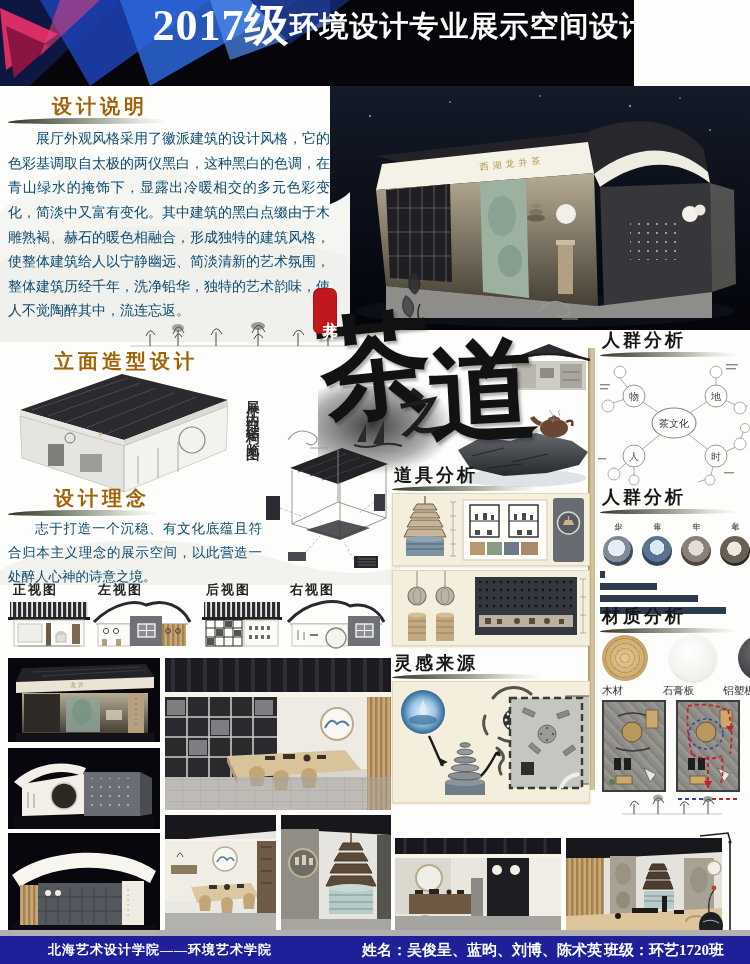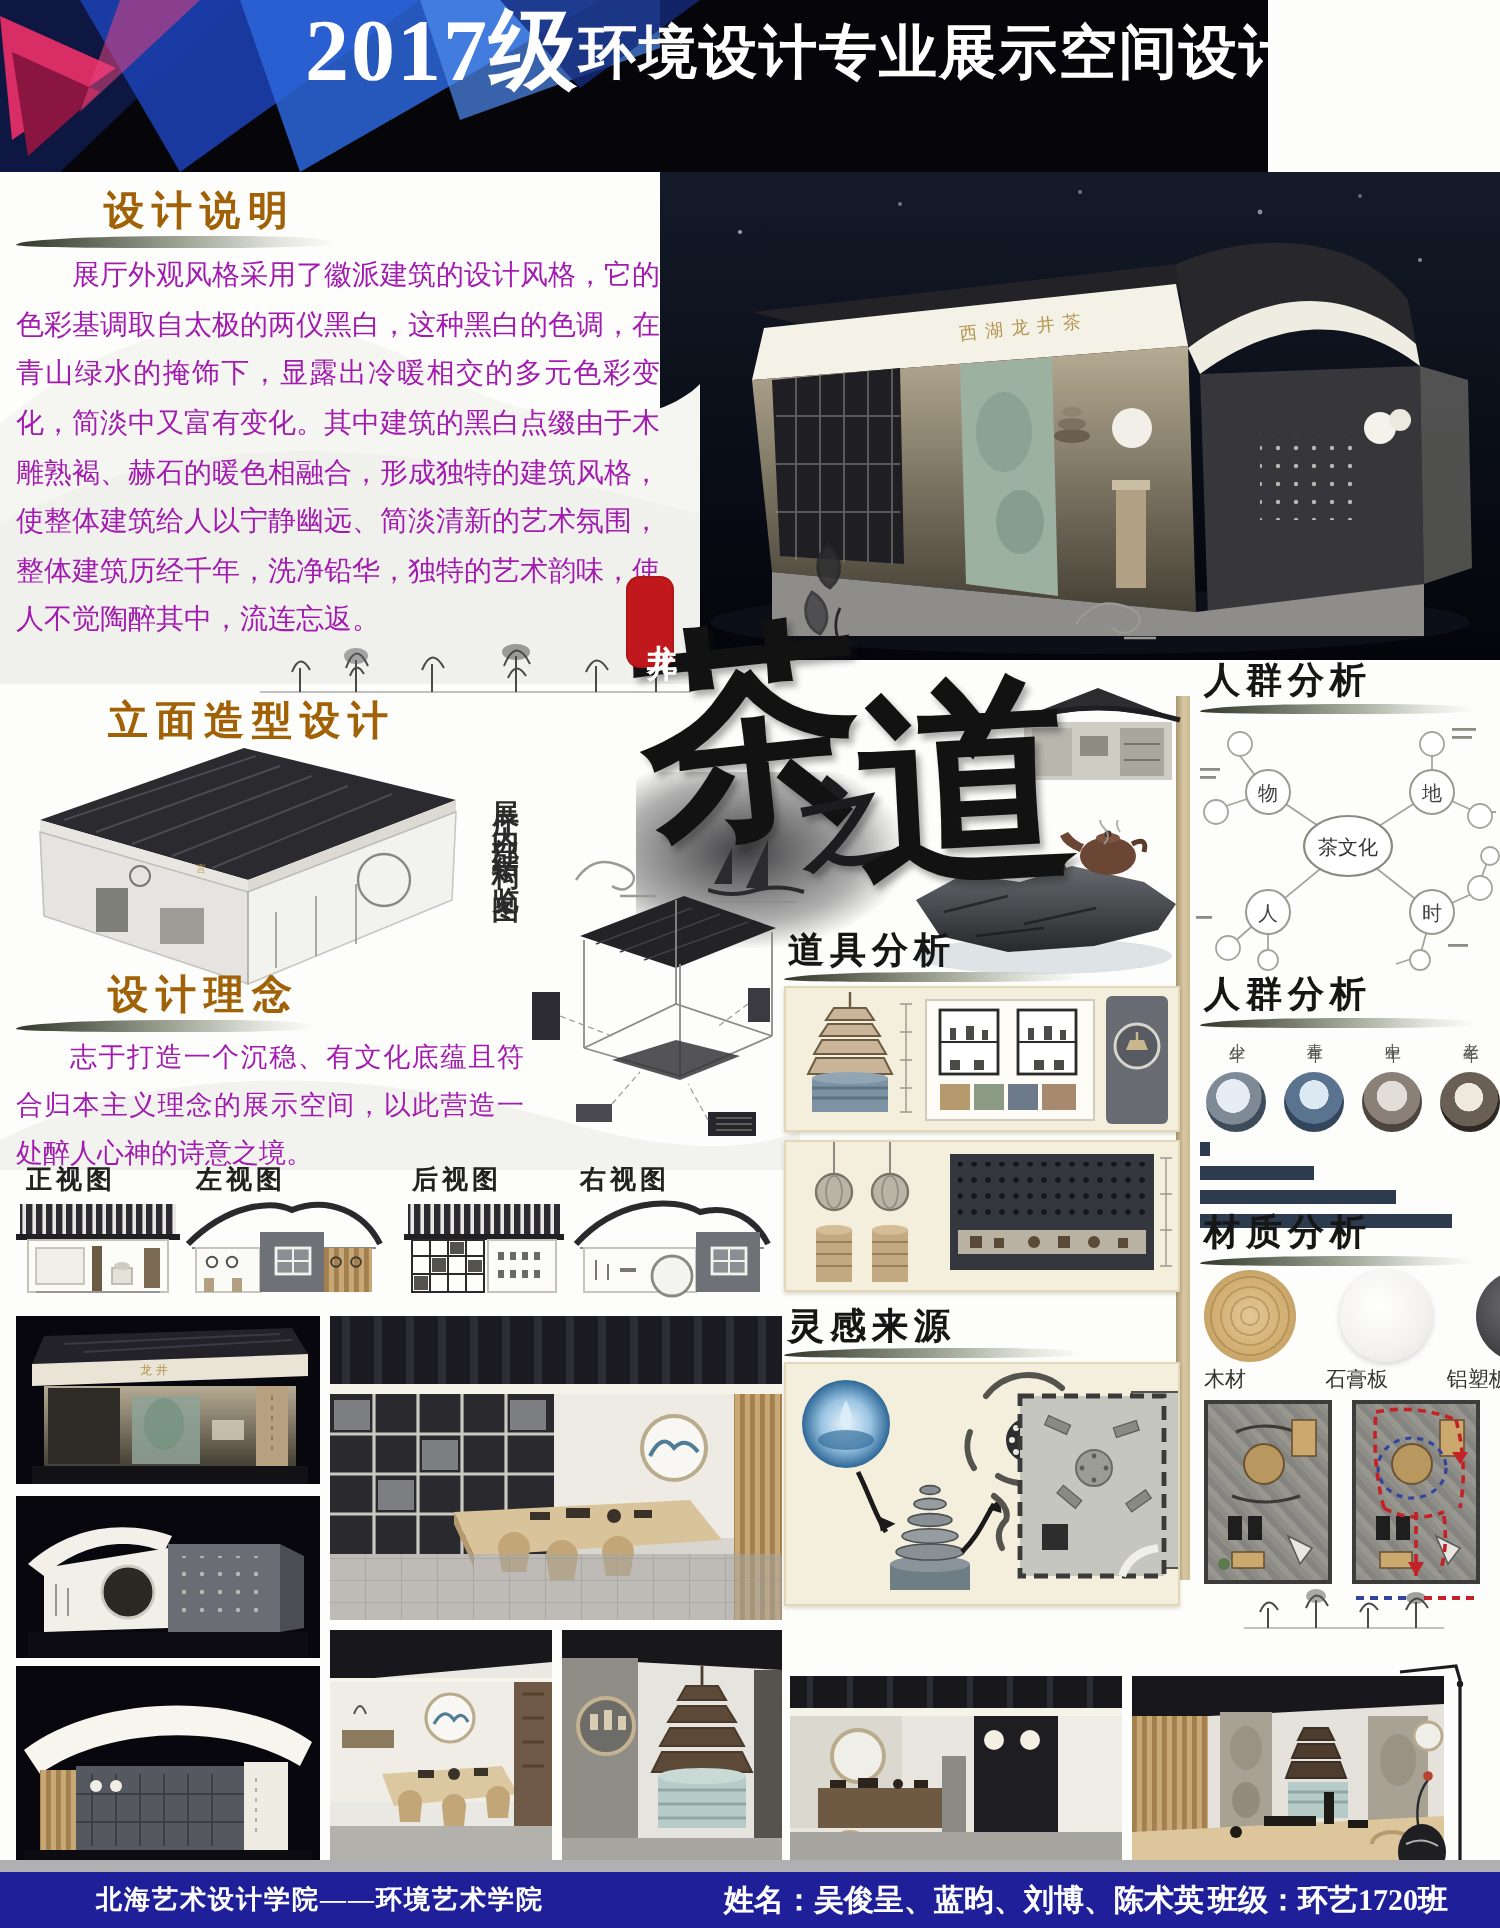--- a/index.html
+++ b/index.html
@@ -4,21 +4,21 @@
 <style>
   * { margin:0; padding:0; box-sizing:border-box; }
   body { background:#888; font-family:"Liberation Serif", serif; }
   #poster { position:relative; width:750px; height:964px; background:#fdfdfb; margin:0 auto; overflow:hidden; }
   .abs { position:absolute; }
   
   .h2 { position:absolute; font:600 20px/1.1 "Liberation Serif",serif; letter-spacing:4px; color:#a16207; z-index:5;margin-left:42px; }
   .h3 { position:absolute; font:600 18px/1.1 "Liberation Serif",serif; letter-spacing:3px; color:#161616; z-index:5; }
   .brush { position:absolute; height:6px; z-index:4; border-radius:60% 40% 50% 50%/90% 60% 40% 30%;
            background:linear-gradient(90deg, rgba(32,38,24,.92), rgba(66,76,48,.5) 52%, rgba(104,116,82,.18) 82%, rgba(120,130,95,0)); }
-  .para { position:absolute; font:14px/1.76 "Liberation Serif",serif; color:#a21caf; text-align:justify; text-indent:2em; z-index:5; }
+  .para { position:absolute; font:14px/1.76 "Liberation Serif",serif; color:#0c4a6e; text-align:justify; text-indent:2em; z-index:5; }
   
   #header { position:absolute; left:0; top:0; width:634px; height:86px; background:#06060a; overflow:hidden; z-index:10; }
   #header .titles { position:absolute; left:150px; top:4px; width:592px; text-align:center; color:#fff; }
   .t-year { font:700 44px/1 "Liberation Serif",serif; letter-spacing:1px; vertical-align:-4px; }
   .t-cn { font:700 29px/1 "Liberation Serif",serif; letter-spacing:1px; }
   .t-en { font:700 12.5px/1 "Liberation Sans",sans-serif; letter-spacing:.4px; margin-top:6px; color:#f2f2f2; }
   
   #hero { position:absolute; left:330px; top:86px; width:420px; height:244px; background:linear-gradient(180deg,#141a28 0%,#0a0e18 55%,#04050a 100%); overflow:hidden; }
   
   .seal { position:absolute; background:#c0181c; color:#fff; writing-mode:vertical-rl; text-align:center;

